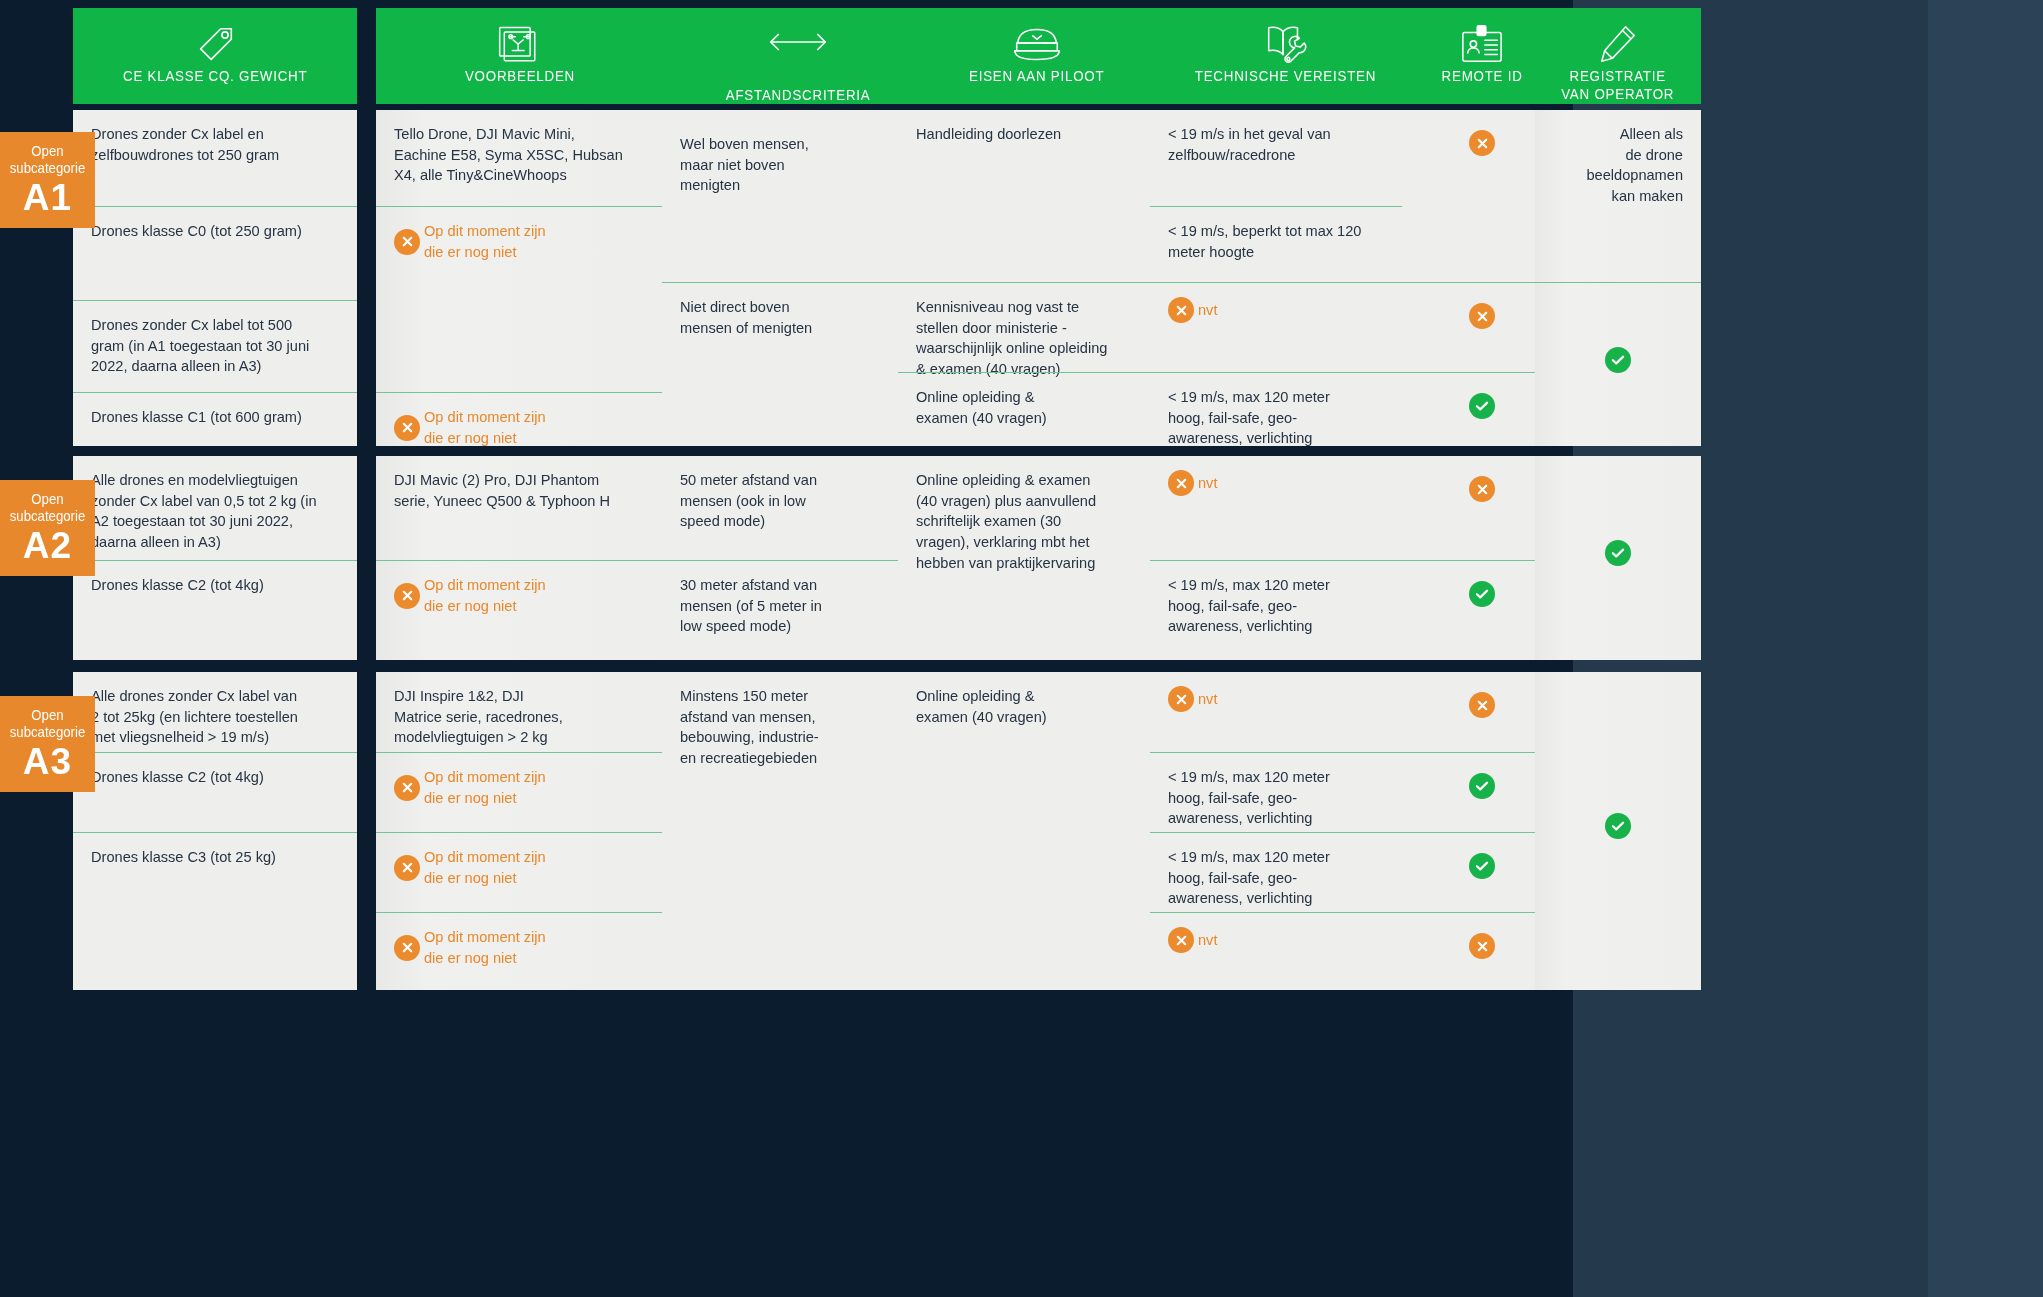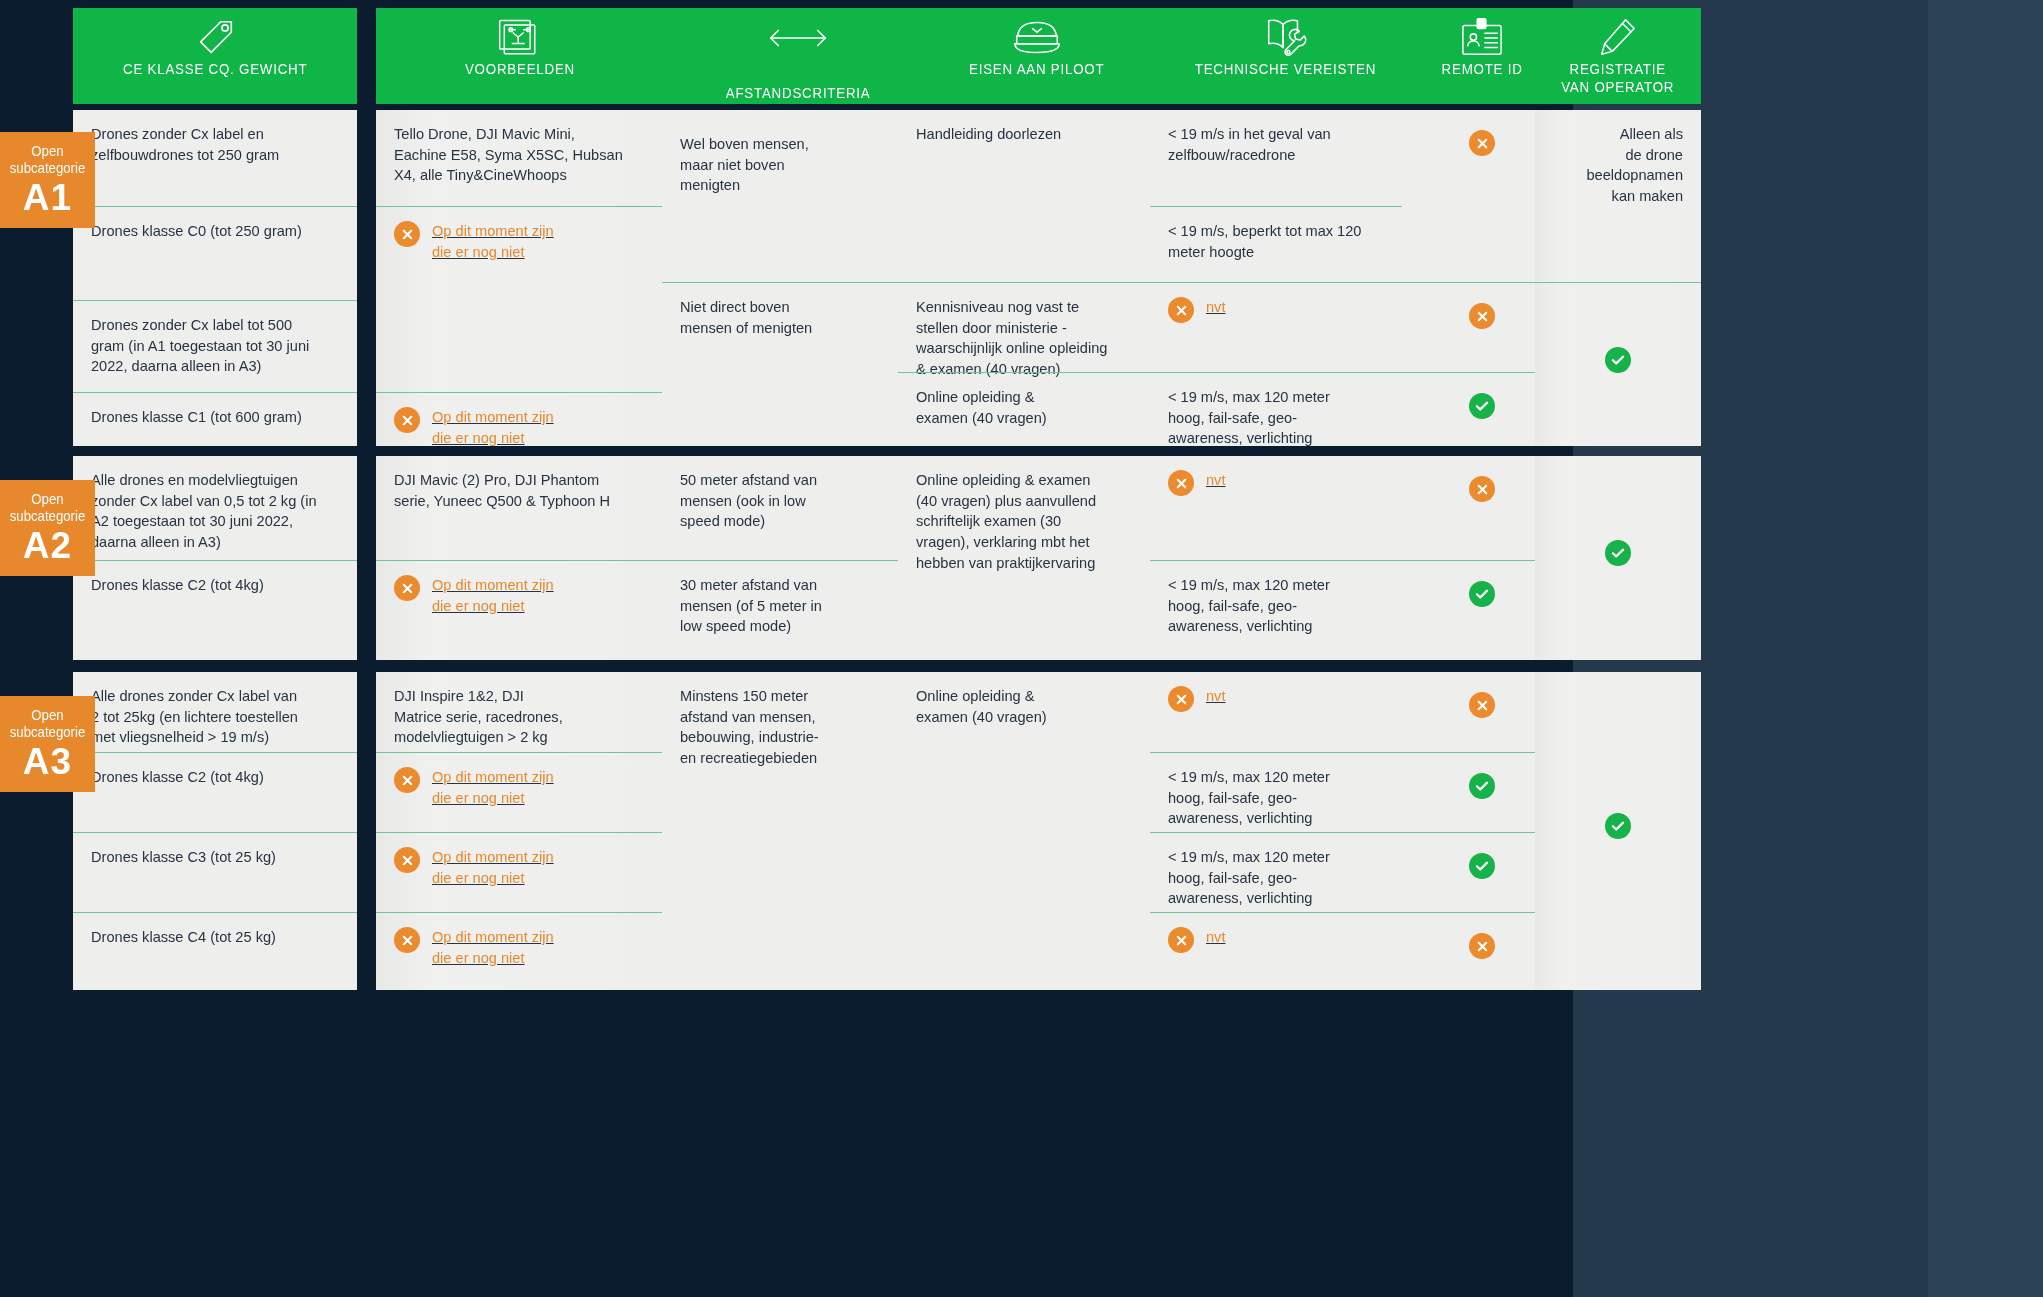--- a/index.html
+++ b/index.html
@@ -22,21 +22,21 @@
   }
 
   .board { position: absolute; inset: 0; }
 
   
   .hd {
     position: absolute; top: 8px; height: 96px;
     background: #10b548;
     display: flex; flex-direction: column;
     align-items: center; justify-content: flex-start;
-    padding-top: 8px;
+    padding-top: 15px;
     color: #ffffff;
   }
   .hd .ico { height: 44px; display:flex; align-items:center; justify-content:center; }
   .hd .ttl {
     font-size: 15.5px; letter-spacing: .9px; text-align: center;
     font-stretch: condensed; line-height: 1.18; padding: 0 4px;
     transform: scaleX(.86); transform-origin: center;
     white-space: pre-line;
   }
   .cellcol {
@@ -48,21 +48,21 @@
   .cell {
     position: relative;
     padding: 14px 18px 10px 18px;
     color: #263343;
     font-size: 14.6px;
     line-height: 1.42;
   }
   .cell + .cell { border-top: 1px solid #6ec694; }
   .cell.mid { display:flex; align-items:center; }
 
-  .na { display: flex; align-items: flex-start; gap: 12px; text-decoration: underline; }
+  .na { display: flex; align-items: center; gap: 4px; }
   .na .txt { color: #e8882c; font-size: 14.6px; line-height: 1.42; }
 
   
   .badge {
     flex: 0 0 auto;
     width: 26px; height: 26px; border-radius: 50%;
     display: inline-flex; align-items: center; justify-content: center;
     color: #fff; font-size: 15px; font-weight: bold; line-height: 1;
   }
   .badge.x { background: #ec8a2e; }
@@ -369,23 +369,20 @@
     <div class="cellcol" style="left: 73px; top: 672px; width: 284px; height: 318px;">
       <div class="cell" style="position: absolute; left: 0px; right: 0px; top: 0px; height: 80px;">
         <div>Alle drones zonder Cx label van<br>2 tot 25kg (en lichtere toestellen<br>met vliegsnelheid &gt; 19 m/s)</div>
       </div>
       <div class="cell" style="position: absolute; left: 0px; right: 0px; top: 80px; height: 80px; border-top: 1px solid rgb(110, 198, 148);">
         <div>Drones klasse C2 (tot 4kg)</div>
       </div>
       <div class="cell" style="position: absolute; left: 0px; right: 0px; top: 160px; height: 80px; border-top: 1px solid rgb(110, 198, 148);">
         <div>Drones klasse C3 (tot 25 kg)</div>
       </div>
-      <div class="cell" style="position: absolute; left: 0px; right: 0px; top: 240px; height: 78px; border-top: 1px solid rgb(110, 198, 148);">
-        <div>Drones klasse C4 (tot 25 kg)</div>
-      </div>
     </div>
     <div class="cellcol grad" style="left: 376px; top: 672px; width: 288px; height: 318px;">
       <div class="cell" style="position: absolute; left: 0px; right: 0px; top: 0px; height: 80px;">
         <div>DJI Inspire 1&amp;2, DJI<br>Matrice serie, racedrones,<br>modelvliegtuigen &gt; 2 kg</div>
       </div>
       <div class="cell" style="position: absolute; left: 0px; right: 0px; top: 80px; height: 80px; border-top: 1px solid rgb(110, 198, 148);">
         <div class="na">
           <span class="badge x">
             <svg width="13" height="13" viewBox="0 0 14 14" stroke="#fff" stroke-width="2.3" stroke-linecap="round">
               <path d="M3 3 L11 11 M11 3 L3 11"></path>

